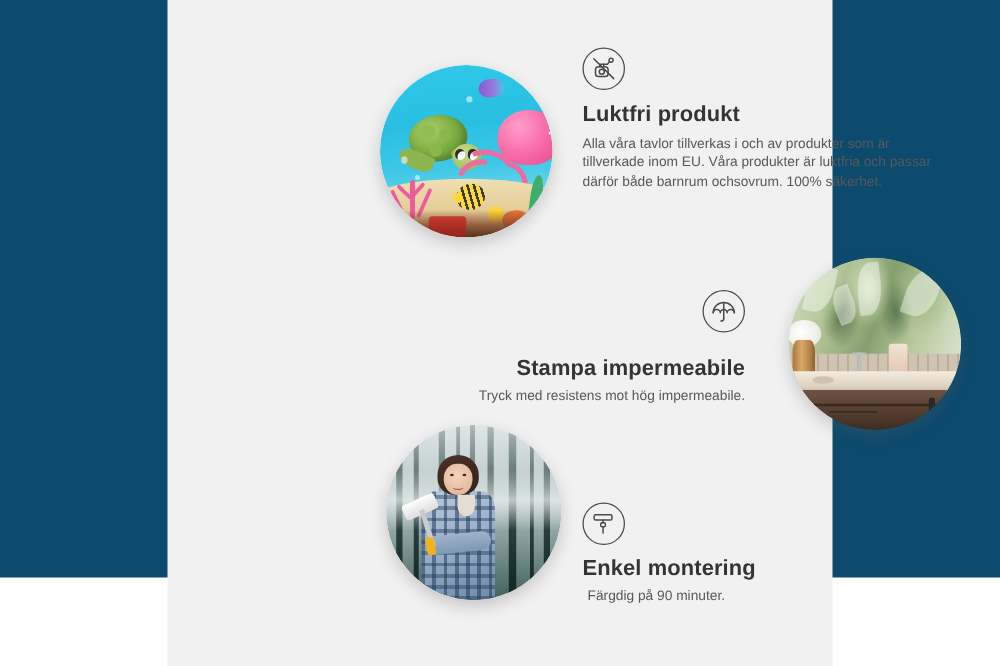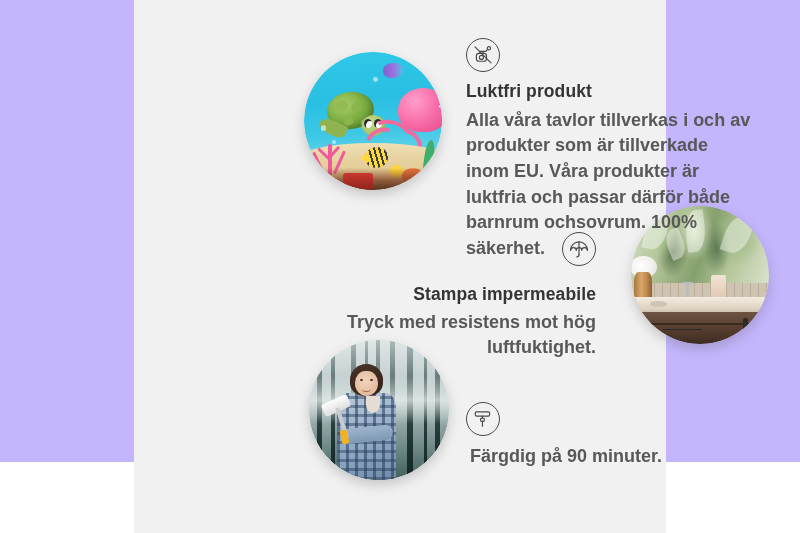--- a/index.html
+++ b/index.html
@@ -11,21 +11,21 @@
     width: 800px;
     height: 533px;
     overflow: hidden;
     font-family: "Liberation Sans", sans-serif;
     -webkit-font-smoothing: antialiased;
   }
   .canvas {
     position: relative;
     width: 800px;
     height: 462px;
-    background: #c4b5fd;
+    background: #0c4a6e;
   }
   
   .panel {
     position: absolute;
     left: 134px;
     top: 0px;
     width: 532px;
     height: 533px;
     background: #f1f1f1;
   }
@@ -317,24 +317,23 @@
     box-sizing: border-box;
   }
   .fhead {
     font-size: 17.5px;
     font-weight: bold;
     color: #343434;
     letter-spacing: 0.1px;
     line-height: 1.25;
   }
   .fbody {
-    font-size: 18px;
+    font-size: 11px;
     color: #585858;
     line-height: 1.42;
-    font-weight: bold;
   }
 
   
   .f1 { left: 332px; top: 38px; width: 290px; text-align: left; }
   .f1 .ficon { margin-bottom: 9px; }
   .f1 .fhead { margin-bottom: 5px; }
 
   
   .f2 { left: 190px; top: 232px; width: 272px; text-align: right; }
   .f2 .ficon { margin-left: auto; margin-bottom: 8px; }
@@ -454,29 +453,30 @@
     <div class="feature f2">
       <div class="ficon">
         <svg width="22" height="22" viewBox="0 0 24 24" fill="none" stroke="#4a4a4a" stroke-width="1.3" stroke-linecap="round" stroke-linejoin="round">
           <path d="M2.8 13.4c0-5 4.1-9.1 9.2-9.1s9.2 4.1 9.2 9.1"></path>
           <path d="M2.8 13.4c0-1.6 1.5-2.9 3.1-2.9s3.1 1.3 3.1 2.9c0-1.6 1.4-2.9 3-2.9s3 1.3 3 2.9c0-1.6 1.5-2.9 3.1-2.9s3.1 1.3 3.1 2.9"></path>
           <line x1="12" y1="4.3" x2="12" y2="18.3"></line>
           <path d="M12 18.3c0 1.3-1.1 2.3-2.4 2.3"></path>
         </svg>
       </div>
       <div class="fhead">Stampa impermeabile</div>
-      <div class="fbody">Tryck med resistens mot hög luftfuktighet.</div>
+      <div class="fbody">Tryck med resistens mot hög impermeabile.</div>
     </div>
 
     <div class="feature f3">
       <div class="ficon">
         <svg width="22" height="22" viewBox="0 0 24 24" fill="none" stroke="#4a4a4a" stroke-width="1.3" stroke-linecap="round" stroke-linejoin="round">
           <rect x="3.6" y="4.2" width="15.6" height="4.6" rx="1.4"></rect>
           <path d="M11.4 8.8v2.4"></path>
           <rect x="9.4" y="11.2" width="4" height="3.4" rx="0.9"></rect>
           <path d="M11.4 14.6v5.4"></path>
         </svg>
       </div>
+      <div class="fhead">Enkel montering</div>
       <div class="fbody">Färgdig på 90 minuter.</div>
     </div>
 
   </div>
 </div>
 
 </body></html>

